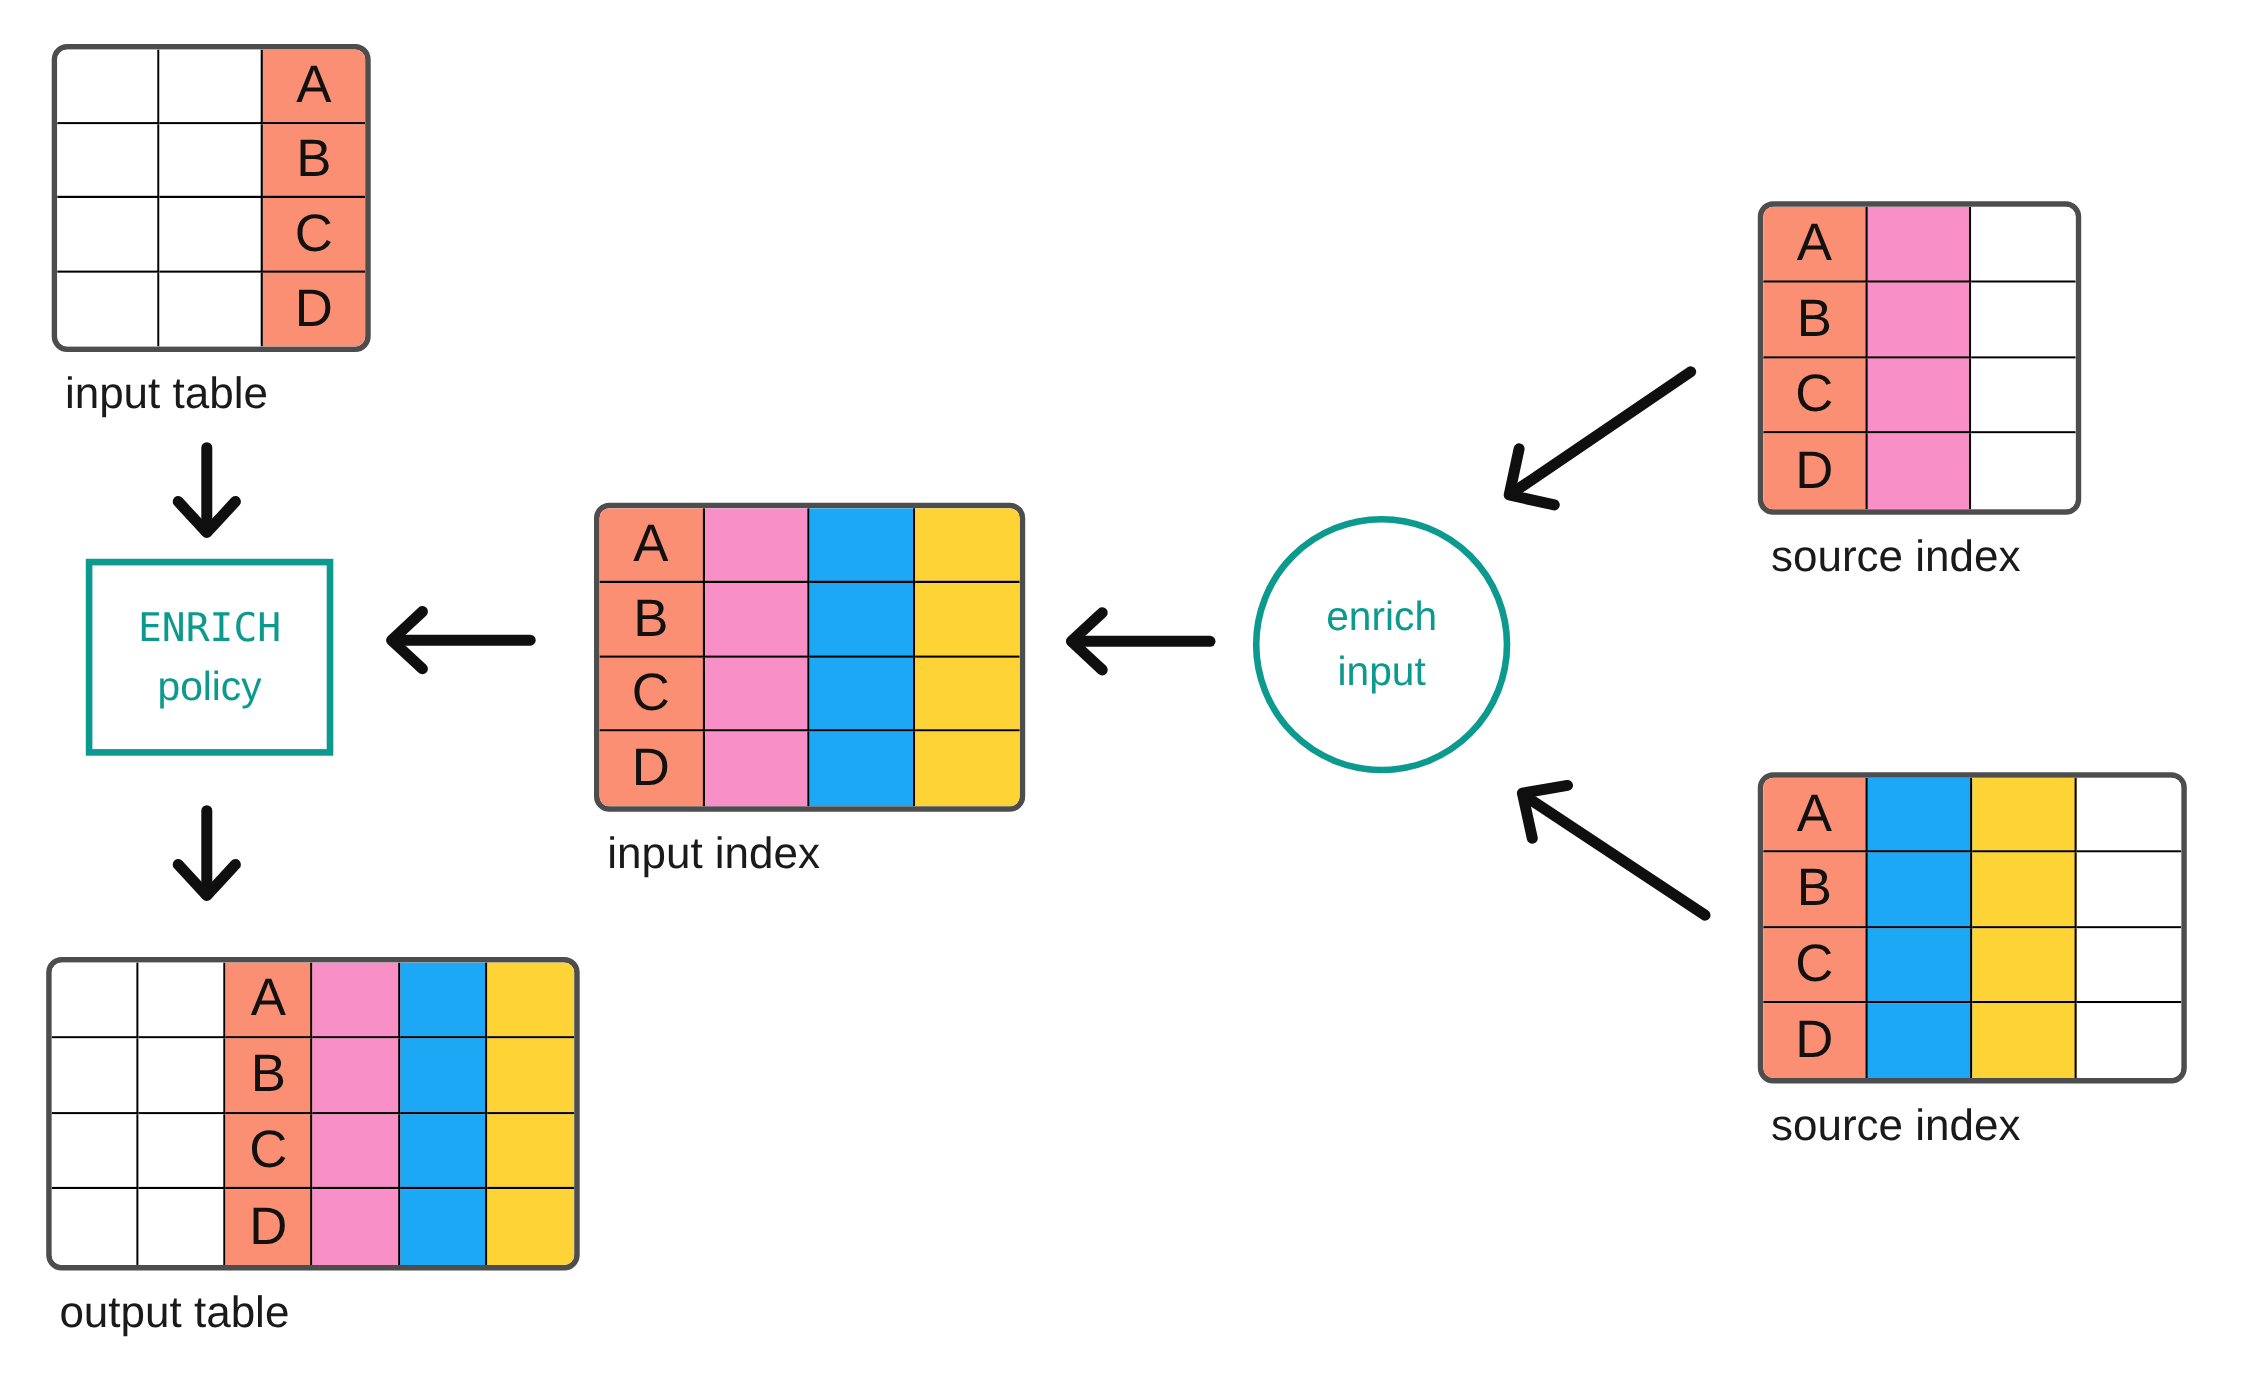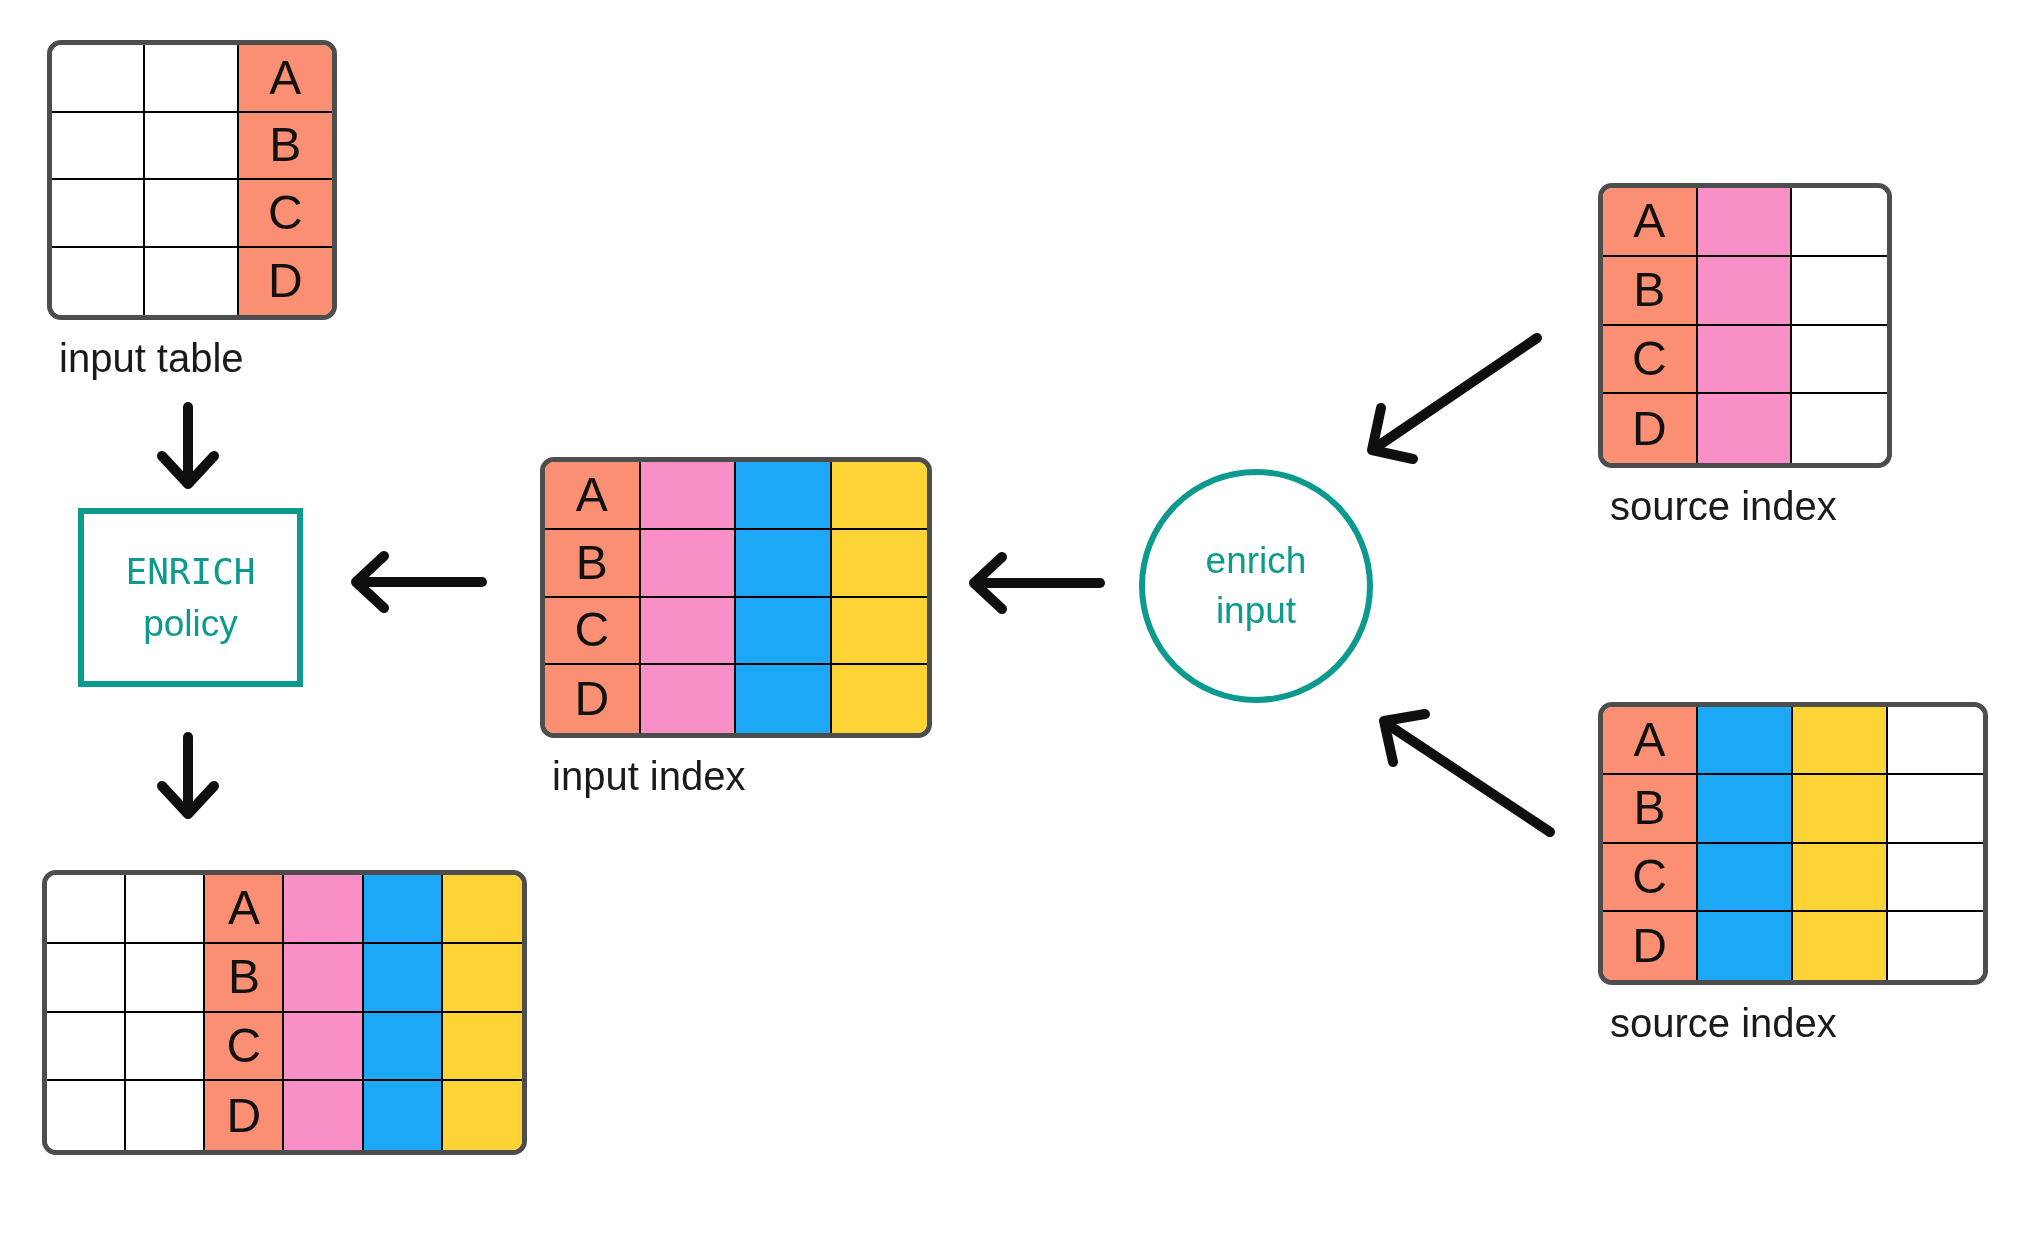--- a/index.html
+++ b/index.html
@@ -147,20 +147,21 @@
         <div class="cell" style="background: rgb(248, 143, 198);"></div>
         <div class="cell" style="background: rgb(28, 168, 244);"></div>
         <div class="cell last-col" style="background: rgb(253, 211, 53);"></div>
         <div class="cell last-row" style="background: rgb(255, 255, 255);"></div>
         <div class="cell last-row" style="background: rgb(255, 255, 255);"></div>
         <div class="cell last-row" style="background: rgb(251, 143, 115);">D</div>
         <div class="cell last-row" style="background: rgb(248, 143, 198);"></div>
         <div class="cell last-row" style="background: rgb(28, 168, 244);"></div>
         <div class="cell last-col last-row" style="background: rgb(253, 211, 53);"></div>
       </div>
+    <figcaption class="lbl">output table</figcaption>
   </figure>
 
   <figure class="tbl" style="left:540px; top:457px;">
     <div class="grid" style="width: 392px; height: 281px; grid-template-columns: repeat(4, 1fr); grid-template-rows: repeat(4, 1fr);">
         <div class="cell" style="background: rgb(251, 143, 115);">A</div>
         <div class="cell" style="background: rgb(248, 143, 198);"></div>
         <div class="cell" style="background: rgb(28, 168, 244);"></div>
         <div class="cell last-col" style="background: rgb(253, 211, 53);"></div>
         <div class="cell" style="background: rgb(251, 143, 115);">B</div>
         <div class="cell" style="background: rgb(248, 143, 198);"></div>

